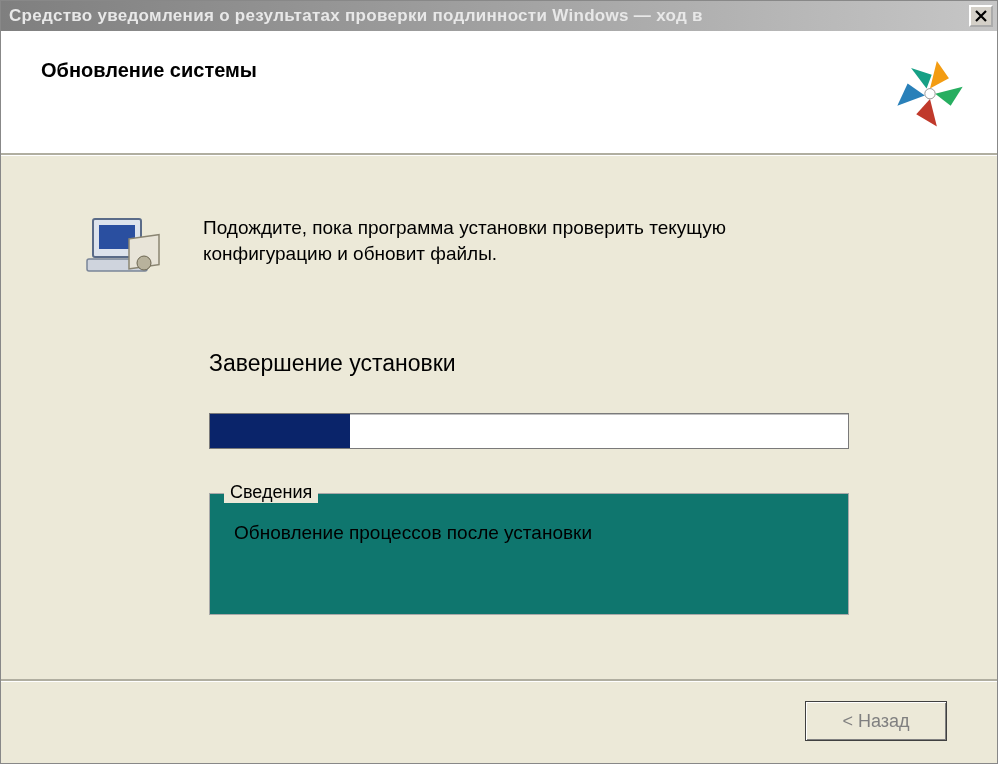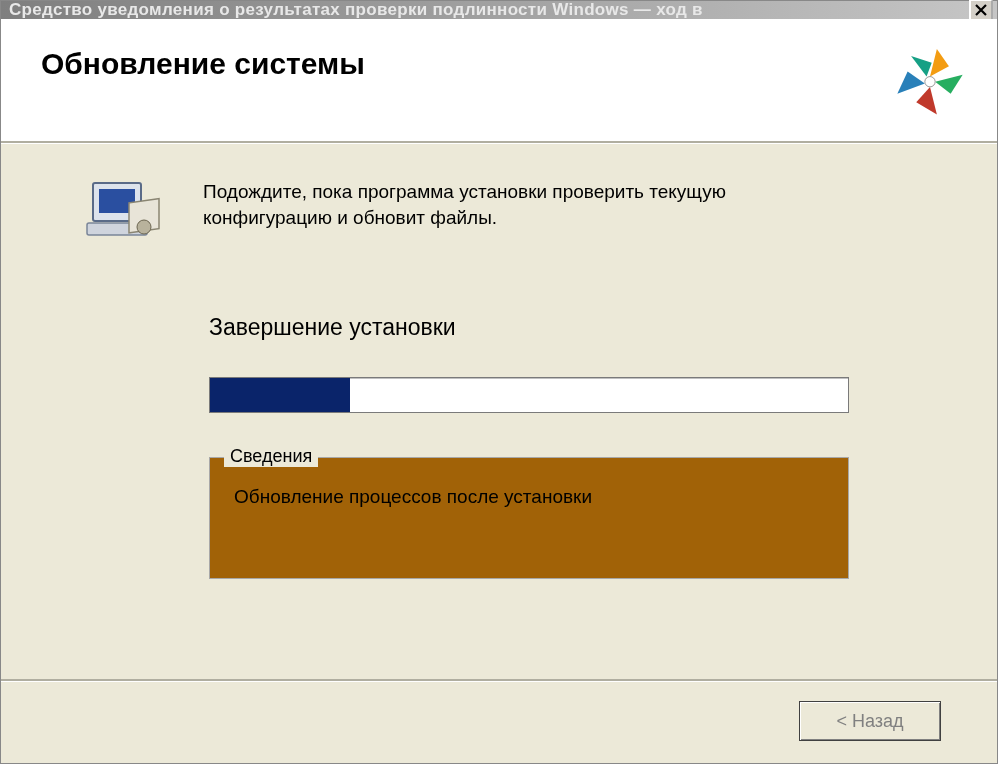--- a/index.html
+++ b/index.html
@@ -13,21 +13,21 @@
   }
   .window {
     width: 998px; height: 764px;
     background: #ece9d8;
     border: 1px solid #888;
     display: flex;
     flex-direction: column;
     position: relative;
   }
   .titlebar {
-    height: 18px;
+    height: 30px;
     background: linear-gradient(to right, #7f7f7f 0%, #9a9a9a 40%, #c6c6c6 100%);
     display: flex;
     align-items: center;
     padding: 0 4px 0 8px;
     color: #e8e8e8;
     font-weight: bold;
     font-size: 17px;
     letter-spacing: 0.3px;
     user-select: none;
   }
@@ -51,33 +51,34 @@
     padding: 28px 32px 24px 40px;
     display: flex;
     align-items: flex-start;
     border-bottom: 2px solid #b0aea0;
     box-shadow: 0 1px 0 #fff;
     position: relative;
     min-height: 124px;
   }
   .header-title {
     font-weight: bold;
-    font-size: 30px;
+    font-size: 20px;
     color: #000;
     flex: 1;
   }
   .logo {
     position: absolute;
     right: 24px;
     top: 18px;
   }
 
   .content {
     flex: 1;
     padding: 36px 40px 24px 84px;
+    margin-top: 24px;
   }
   .row1 {
     display: flex;
     align-items: flex-start;
     gap: 40px;
     margin-bottom: 58px;
   }
   .install-icon { flex-shrink: 0; }
   .instruction {
     font-size: 19px;
@@ -106,21 +107,21 @@
     height: 100%;
     background: #0a246a;
   }
 
   .groupbox {
     margin-top: 44px;
     border: 1px solid #a8a8a8;
     position: relative;
     padding: 28px 24px 70px 24px;
     width: 640px;
-    background: #a16207;
+    background: #0f766e;
   }
   .groupbox-title {
     position: absolute;
     top: -12px;
     left: 14px;
     background: #ece9d8;
     padding: 0 6px;
     font-size: 18px;
   }
   .groupbox-body {
@@ -129,21 +130,21 @@
 
   .divider {
     height: 2px;
     background: #b0aea0;
     box-shadow: 0 1px 0 #fff;
   }
 
   .button-row {
     display: flex;
     justify-content: flex-end;
-    gap: 14px;
+    gap: 8px;
     padding: 20px 24px 22px 24px;
     text-align: right;
   }
   .win-btn {
     min-width: 142px;
     height: 40px;
     background: #ece9d8;
     border: 1px solid #404040;
     box-shadow: inset 1px 1px 0 #fff, inset -1px -1px 0 #808080;
     font-family: inherit;

